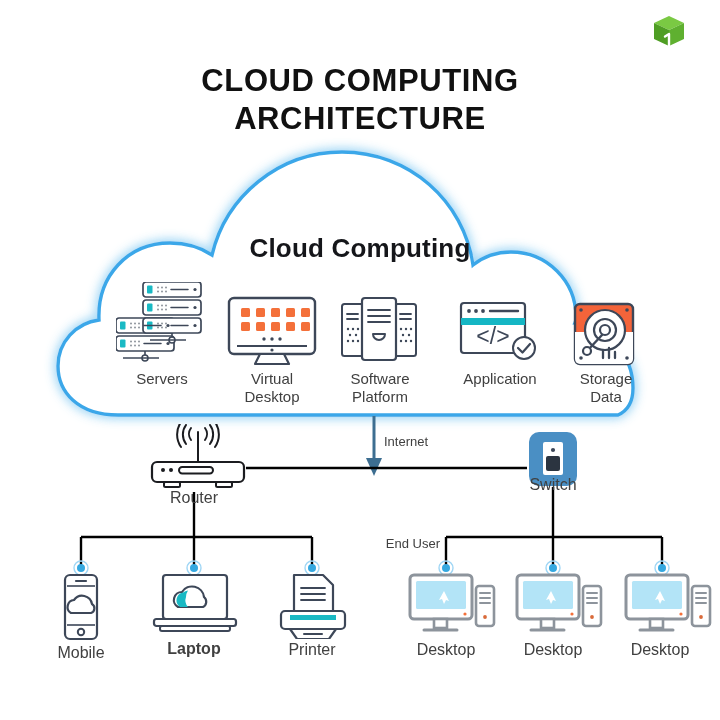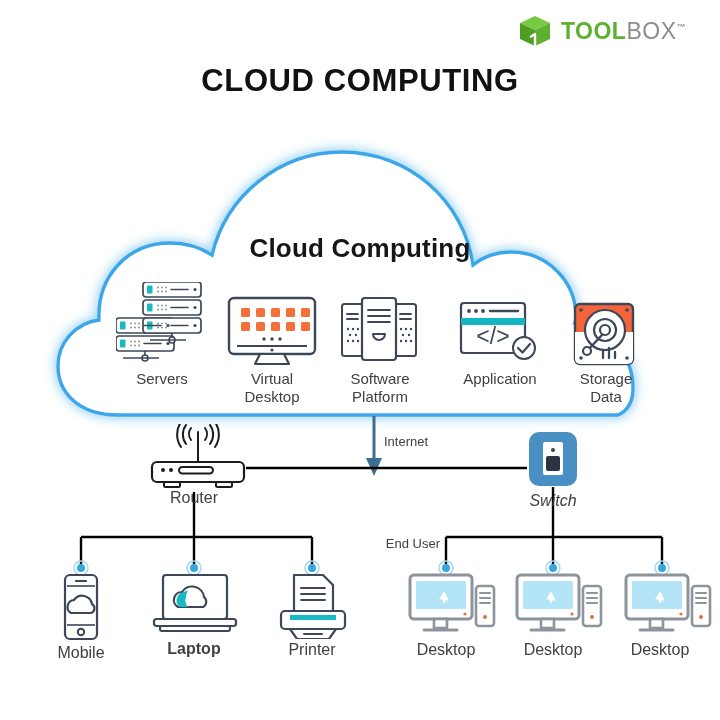--- a/index.html
+++ b/index.html
@@ -47,27 +47,25 @@
 
 <div id="stage">
 
   <div class="brand">
     <svg width="34" height="34" viewBox="0 0 34 34">
       <polygon points="17,2 32,9 17,16 2,9" fill="#7ac943"></polygon>
       <polygon points="2,9 17,16 17,32 2,25" fill="#4f9e24"></polygon>
       <polygon points="17,16 32,9 32,25 17,32" fill="#5fb030"></polygon>
       <path d="M17,32 L17,20 L13,22.5" fill="none" stroke="#ffffff" stroke-width="2.4" stroke-linecap="round" stroke-linejoin="round"></path>
     </svg>
-    <div class="brand-word">
-      <span class="tool">TOOL</span><span class="box">BOX</span><span class="tm">™</span>
-    </div>
   </div>
 
   <div class="title">
     <div>CLOUD COMPUTING</div>
+    <div>ARCHITECTURE</div>
   </div>
 
   <svg class="layer">
     <defs>
       <filter id="cloudglow" x="-25%" y="-25%" width="150%" height="150%">
         <feGaussianBlur stdDeviation="6" result="b"></feGaussianBlur>
         <feFlood flood-color="#9fd6f5" flood-opacity="0.85"></feFlood>
         <feComposite in2="b" operator="in" result="g"></feComposite>
         <feMerge>
             <feMergeNode in="g"></feMergeNode>
@@ -355,21 +353,21 @@
     <rect x="70" y="58" width="16" height="5" rx="1.5" fill="#ffffff" stroke="#1b1c20" stroke-width="2"></rect>
   </svg>
   <div class="lbl node" style="left:144px;top:489px;width:100px;">Router</div>
 
   <svg class="ico" style="left:527px;top:430px;" width="52" height="58" viewBox="0 0 52 58">
     <rect x="2" y="2" width="48" height="54" rx="10" fill="#4a8fc4"></rect>
     <rect x="16" y="12" width="20" height="33" rx="2" fill="#ffffff"></rect>
     <circle cx="26" cy="20" r="2.1" fill="#3d4758"></circle>
     <rect x="19" y="26" width="14" height="15" rx="2" fill="#2b3440"></rect>
   </svg>
-  <div class="lbl node" style="left:503px;top:492px;width:100px;font-style:italic;">Switch</div>
+  <div class="lbl node" style="left:503px;top:476px;width:100px;">Switch</div>
 
   <div class="lbl small" style="left:384px;top:434px;width:120px;text-align:left;">Internet</div>
 
   <div class="lbl small" style="left:330px;top:536px;width:110px;text-align:right;">End User</div>
 
   <svg class="ico" style="left:58px;top:573px;" width="46" height="68" viewBox="0 0 46 68">
     <rect x="7" y="2" width="32" height="64" rx="5" fill="#ffffff" stroke="#3d4758" stroke-width="2.2"></rect>
     <line x1="18" y1="8" x2="28" y2="8" stroke="#3d4758" stroke-width="2.2" stroke-linecap="round"></line>
     <line x1="9" y1="13" x2="37" y2="13" stroke="#3d4758" stroke-width="1.6"></line>
     <line x1="9" y1="52" x2="37" y2="52" stroke="#3d4758" stroke-width="1.6"></line>

